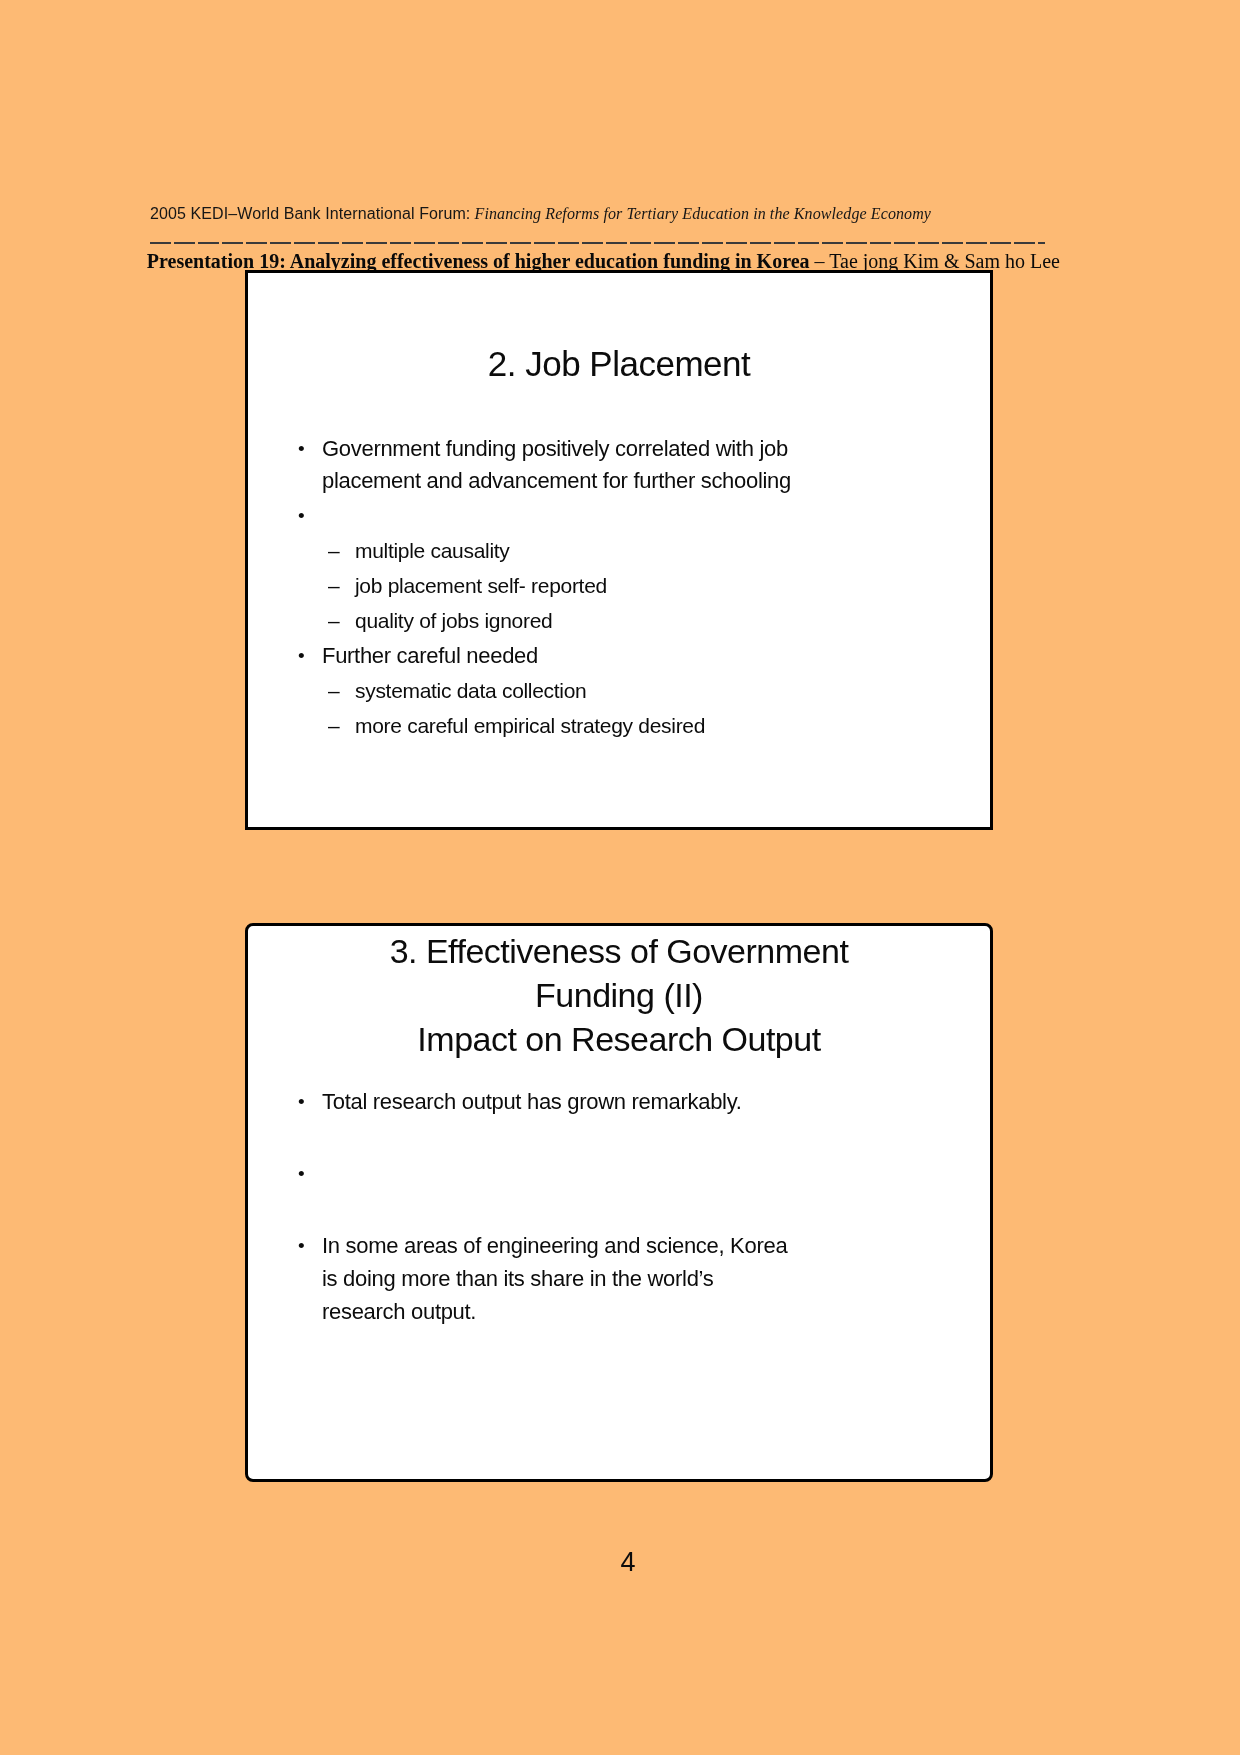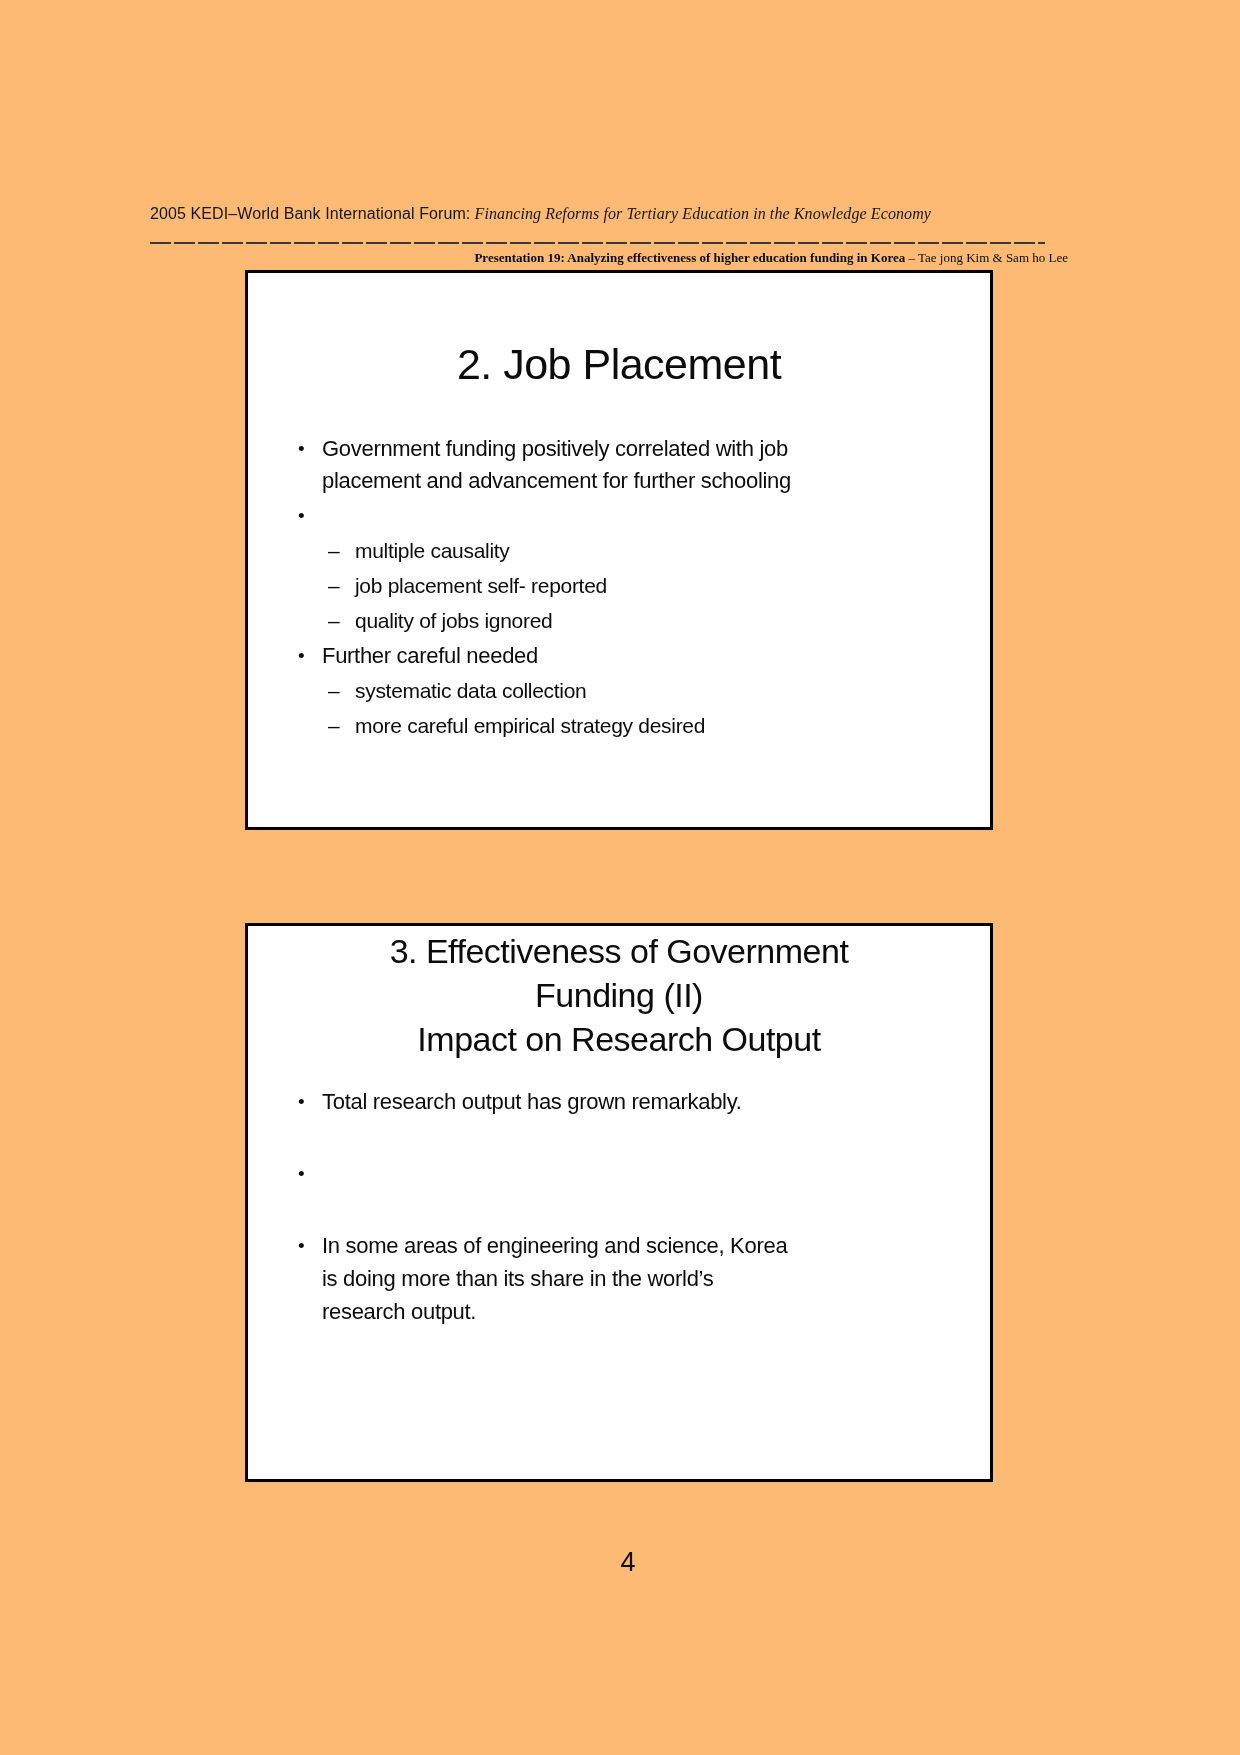--- a/index.html
+++ b/index.html
@@ -38,52 +38,52 @@
   .header-rule {
     position: absolute;
     left: 150px;
     top: 242px;
     width: 895px;
     height: 2px;
     background: repeating-linear-gradient(to right, #3a3a3a 0 21px, transparent 21px 24px);
   }
   .header-line2 {
     position: absolute;
-    right: 172px;
+    right: 180px;
     top: 250px;
-    font-size: 13px;
+    font-size: 20px;
     font-family: "Liberation Serif", serif;
     white-space: nowrap;
     color: #0a0a0a;
   }
   .header-line2 .pres-label { font-weight: bold; }
   .header-line2 .pres-authors { font-weight: normal; }
 
   
   .slide {
     position: absolute;
     left: 245px;
     width: 742px;
     border: 3px solid #000000;
     background: #ffffff;
     box-sizing: content-box;
   }
   .slide1 { top: 270px; height: 554px; }
-  .slide2 { top: 923px; height: 553px; }
+  .slide2 { top: 923px; height: 553px; border-radius: 8px; }
 
   .slide h1 {
     font-weight: normal;
     text-align: center;
     color: #0c0c0c;
     margin: 0;
     letter-spacing: -0.5px;
   }
   .slide1 h1 {
     margin-top: 70px;
-    font-size: 43px;
+    font-size: 35px;
     line-height: 42px;
   }
   .slide2 h1 {
     margin-top: 3px;
     font-size: 34px;
     line-height: 44px;
   }
   .slide h1 .title-line { display: block; }
 
   ul.bullets {

